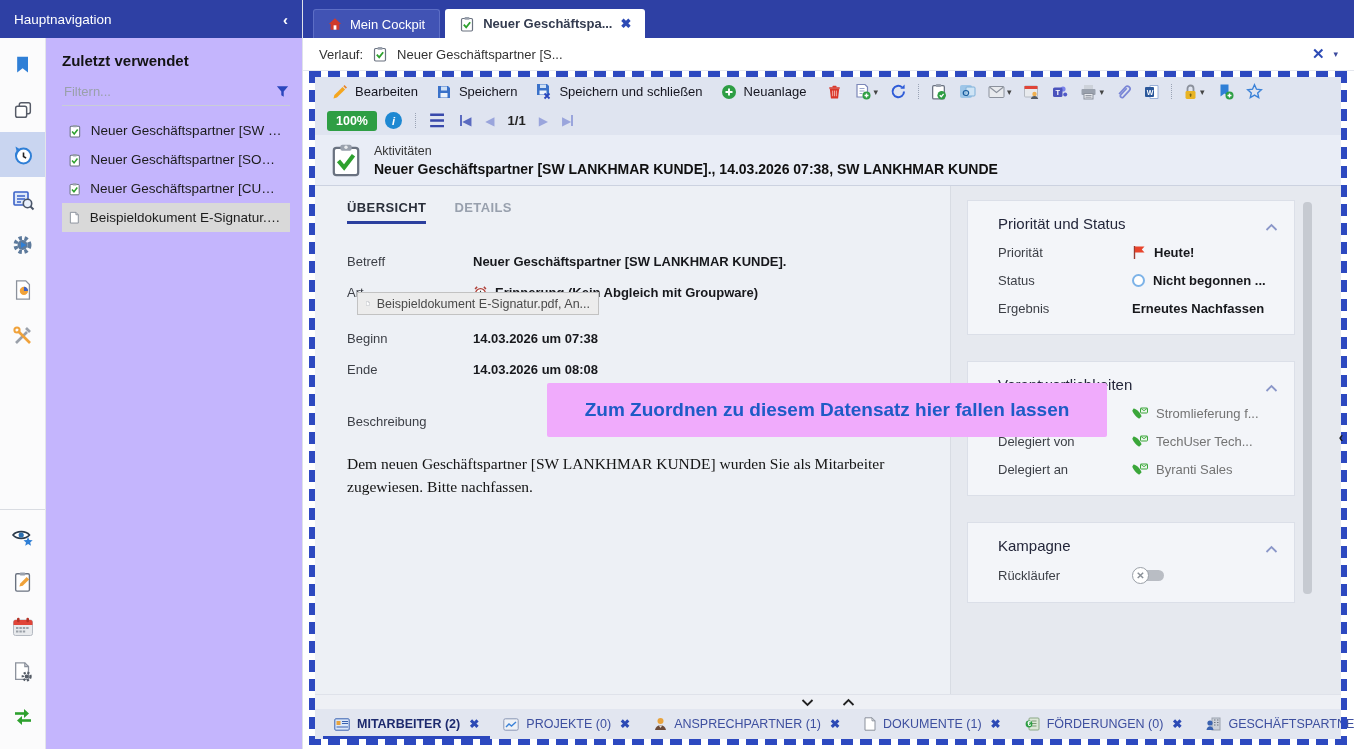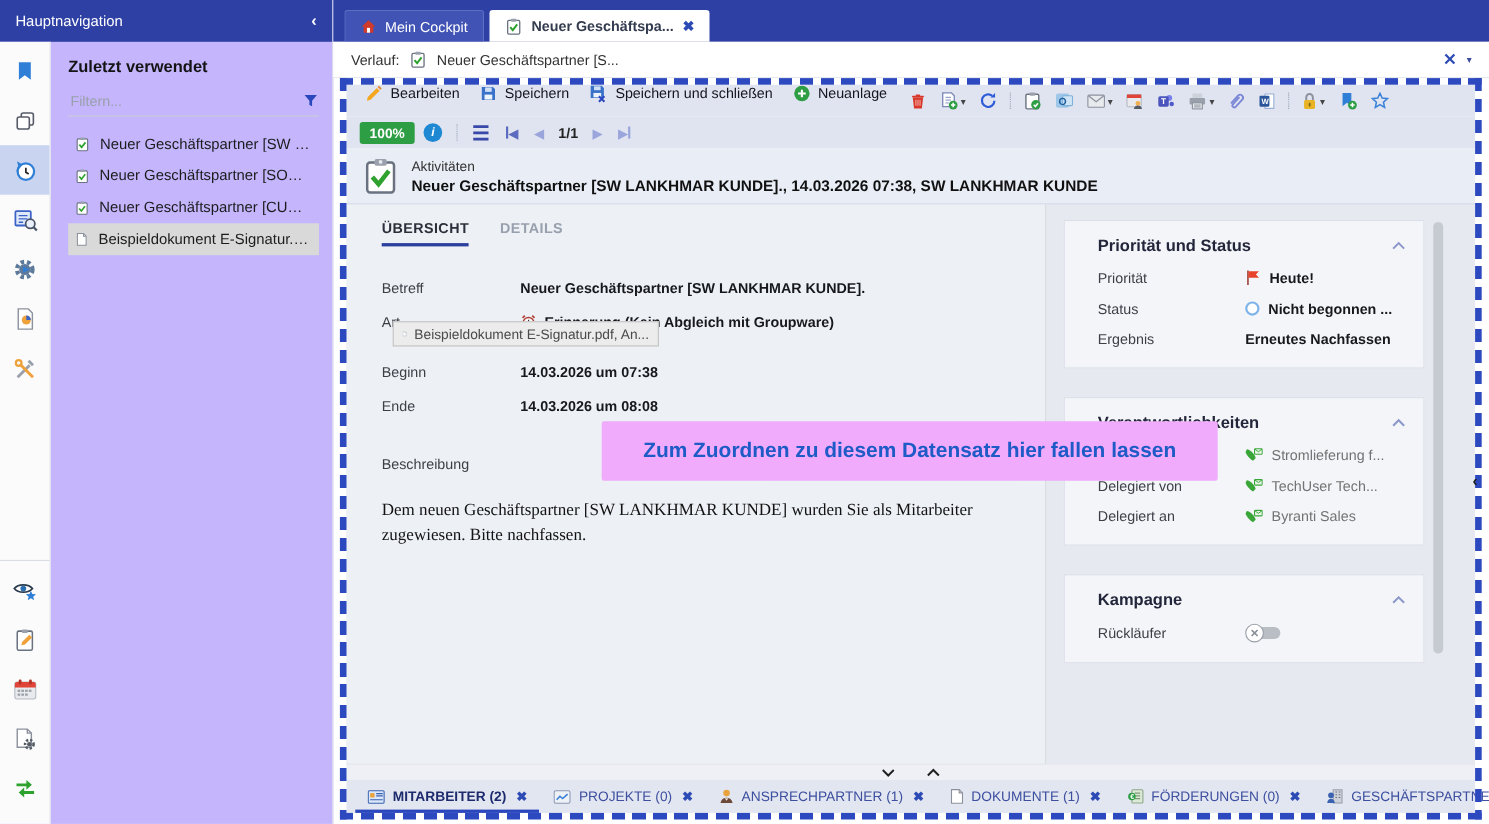--- a/index.html
+++ b/index.html
@@ -46,21 +46,21 @@
   
   .recordwrap{flex:1;margin:0 7px 4px 6px;position:relative;background:#fff;min-height:0}
   .dash{position:absolute;z-index:6}
   .dash.t{top:0;left:0;right:0;height:6px;background:repeating-linear-gradient(90deg,#2d49c0 0 12px,transparent 12px 19px)}
   .dash.b{bottom:0;left:0;right:0;height:6px;background:repeating-linear-gradient(90deg,#2d49c0 0 12px,transparent 12px 19px)}
   .dash.l{left:0;top:0;bottom:0;width:6px;background:repeating-linear-gradient(180deg,#2d49c0 0 12px,transparent 12px 19px)}
   .dash.r{right:0;top:0;bottom:0;width:6px;background:repeating-linear-gradient(180deg,#2d49c0 0 12px,transparent 12px 19px)}
   .record{position:absolute;inset:6px;display:flex;flex-direction:column}
 
   .tbar{background:#dfe4f0;display:flex;align-items:center;height:29px;padding:0 8px;font-size:13px;color:#15151f;flex:0 0 auto}
-  .tb{display:flex;gap:7px;padding:0 9px;height:100%;cursor:pointer;white-space:nowrap}
+  .tb{display:flex;align-items:center;gap:7px;padding:0 9px;height:100%;cursor:pointer;white-space:nowrap}
   .tbi{display:flex;align-items:center;gap:2px;padding:0 6px;height:100%;cursor:pointer}
   .dsep{width:1px;height:15px;border-left:1px dotted #9aa3b5;margin:0 5px}
   .badge{background:#2e9e44;color:#fff;font-weight:700;font-size:12.5px;padding:3px 9px;border-radius:3px;margin-left:4px}
   .info{width:17px;height:17px;border-radius:50%;background:#1e88d2;color:#fff;font-weight:700;font-size:11px;
         display:flex;align-items:center;justify-content:center;font-style:italic;margin:0 8px;cursor:pointer}
   .burger{color:#3949ab;font-size:18px;font-weight:700;margin:0 8px;cursor:pointer}
   .nv{display:flex;align-items:center;margin:0 7px;cursor:pointer;font-size:12px}
   .nv .bar{width:2px;height:11px;background:currentColor}
   .nv.dark{color:#5b6bc0}.nv.lite{color:#9aa5dc}
   .pg{font-size:13px;font-weight:600;color:#222;margin:0 6px}
@@ -77,21 +77,21 @@
   .ftab.active{color:#2a2f3a;border-bottom-color:#2b3f9e}
   .frow{display:flex;font-size:13px;align-items:center;height:26px;margin-bottom:5px}
   .flabel{width:126px;color:#3c3f46;flex:0 0 auto}
   .fvalue{color:#17181c;font-weight:600;display:flex;align-items:center;gap:7px}
   .gap20{margin-top:20px}
   .desclabel{margin-top:26px}
   .desc{font-family:"Liberation Serif",serif;font-size:15.5px;color:#131313;max-width:608px;line-height:1.5;margin-top:18px}
 
   .rightcol{flex:1;padding:14px 46px 0 16px;display:flex;flex-direction:column;gap:26px;position:relative;min-width:0}
   .card{background:#f3f5f9;border:1px solid #dbdfe8;padding:14px 16px 18px 30px}
-  .chead{display:flex;justify-content:space-between;align-items:center;font-size:15px;font-weight:700;color:#23263a}
+  .chead{display:flex;justify-content:space-between;align-items:flex-end;font-size:15px;font-weight:400;color:#23263a}
   .crow{display:flex;font-size:13px;margin-top:13px;align-items:center}
   .clabel{width:134px;color:#3c3f46;flex:0 0 auto}
   .cvalue{display:flex;gap:8px;align-items:center;color:#17181c;font-weight:600;white-space:nowrap}
   .link{color:#737373;font-weight:400}
   .statuscirc{width:13px;height:13px;border:2px solid #7db3e8;border-radius:50%;background:#fff}
   .toggle{display:flex;align-items:center;cursor:pointer}
   .toggle .track{width:22px;height:11px;background:#b9bdc4;border-radius:6px;margin-left:-7px}
   .toggle .knob{width:17px;height:17px;border-radius:50%;background:#fff;border:1.5px solid #9aa0a8;z-index:1;
                 display:flex;align-items:center;justify-content:center;color:#8a9098;font-size:10px;font-weight:700}
   .scrollthumb{position:absolute;right:29px;top:16px;width:9px;height:392px;background:#c6cad1;border-radius:4px;cursor:pointer}

